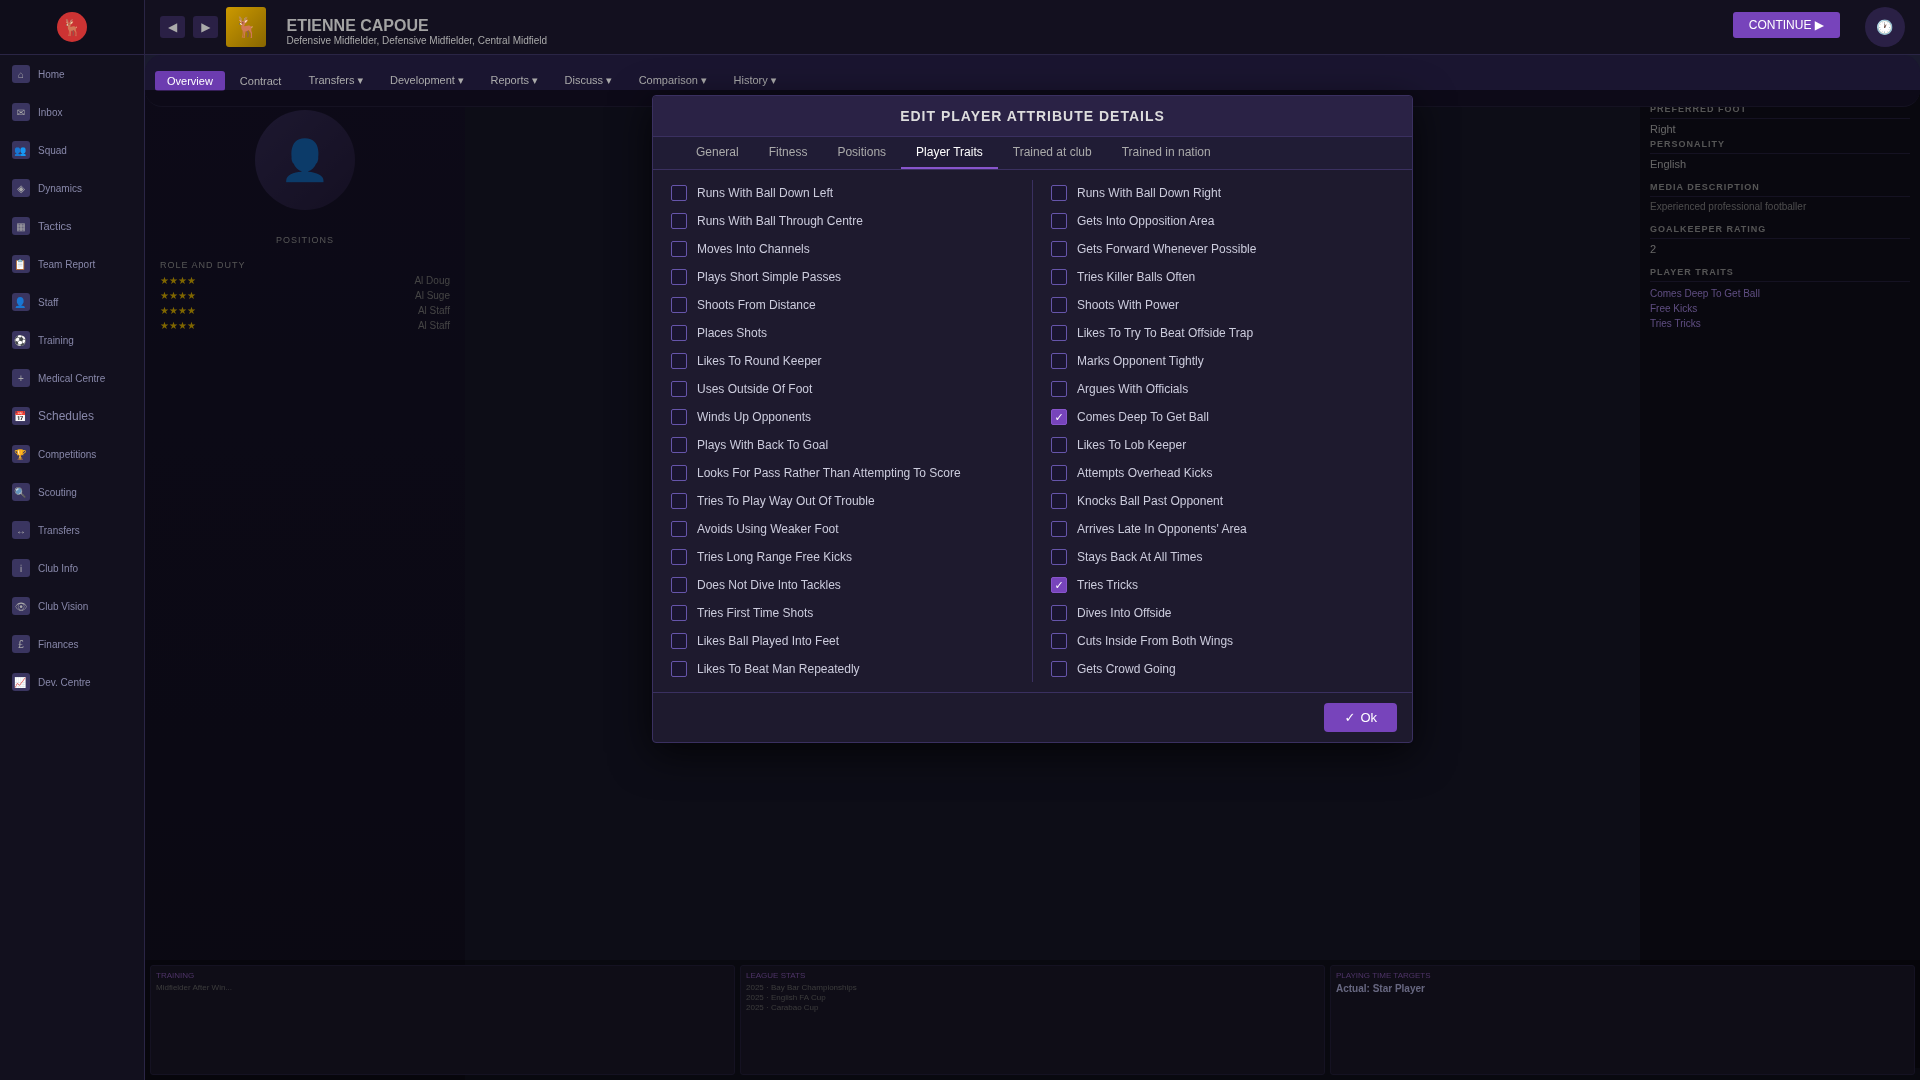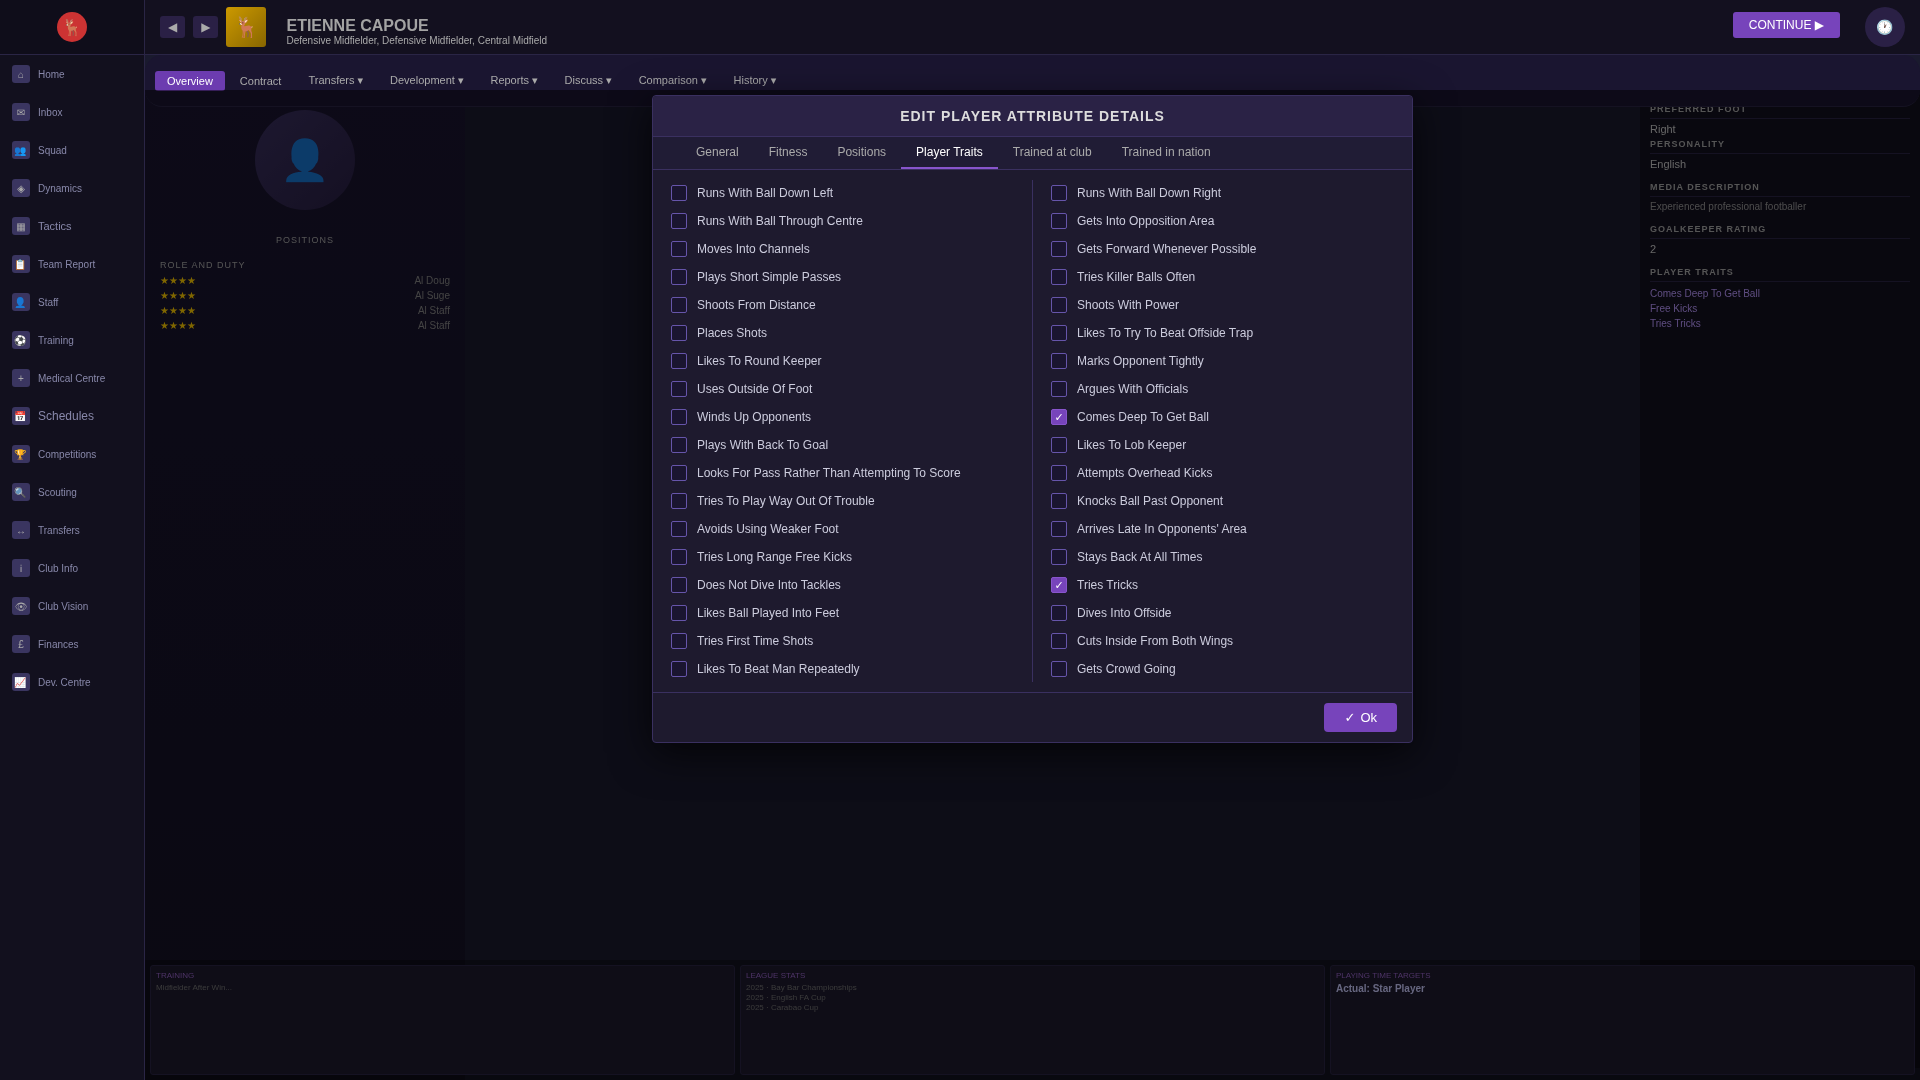--- a/index.html
+++ b/index.html
@@ -542,25 +542,25 @@
           <div class="trait-item">
             <div class="trait-checkbox"></div>
             <span class="trait-label">Tries Long Range Free Kicks</span>
           </div>
           <div class="trait-item">
             <div class="trait-checkbox"></div>
             <span class="trait-label">Does Not Dive Into Tackles</span>
           </div>
           <div class="trait-item">
             <div class="trait-checkbox"></div>
+            <span class="trait-label">Tries First Time Shots</span>
+          </div>
+          <div class="trait-item">
+            <div class="trait-checkbox"></div>
             <span class="trait-label">Likes Ball Played Into Feet</span>
-          </div>
-          <div class="trait-item">
-            <div class="trait-checkbox"></div>
-            <span class="trait-label">Tries First Time Shots</span>
           </div>
           <div class="trait-item">
             <div class="trait-checkbox"></div>
             <span class="trait-label">Likes To Beat Man Repeatedly</span>
           </div>
         </div>
       <div class="column-divider"></div>
       <div class="traits-column" id="right-traits-column">
           <div class="trait-item">
             <div class="trait-checkbox"></div>

